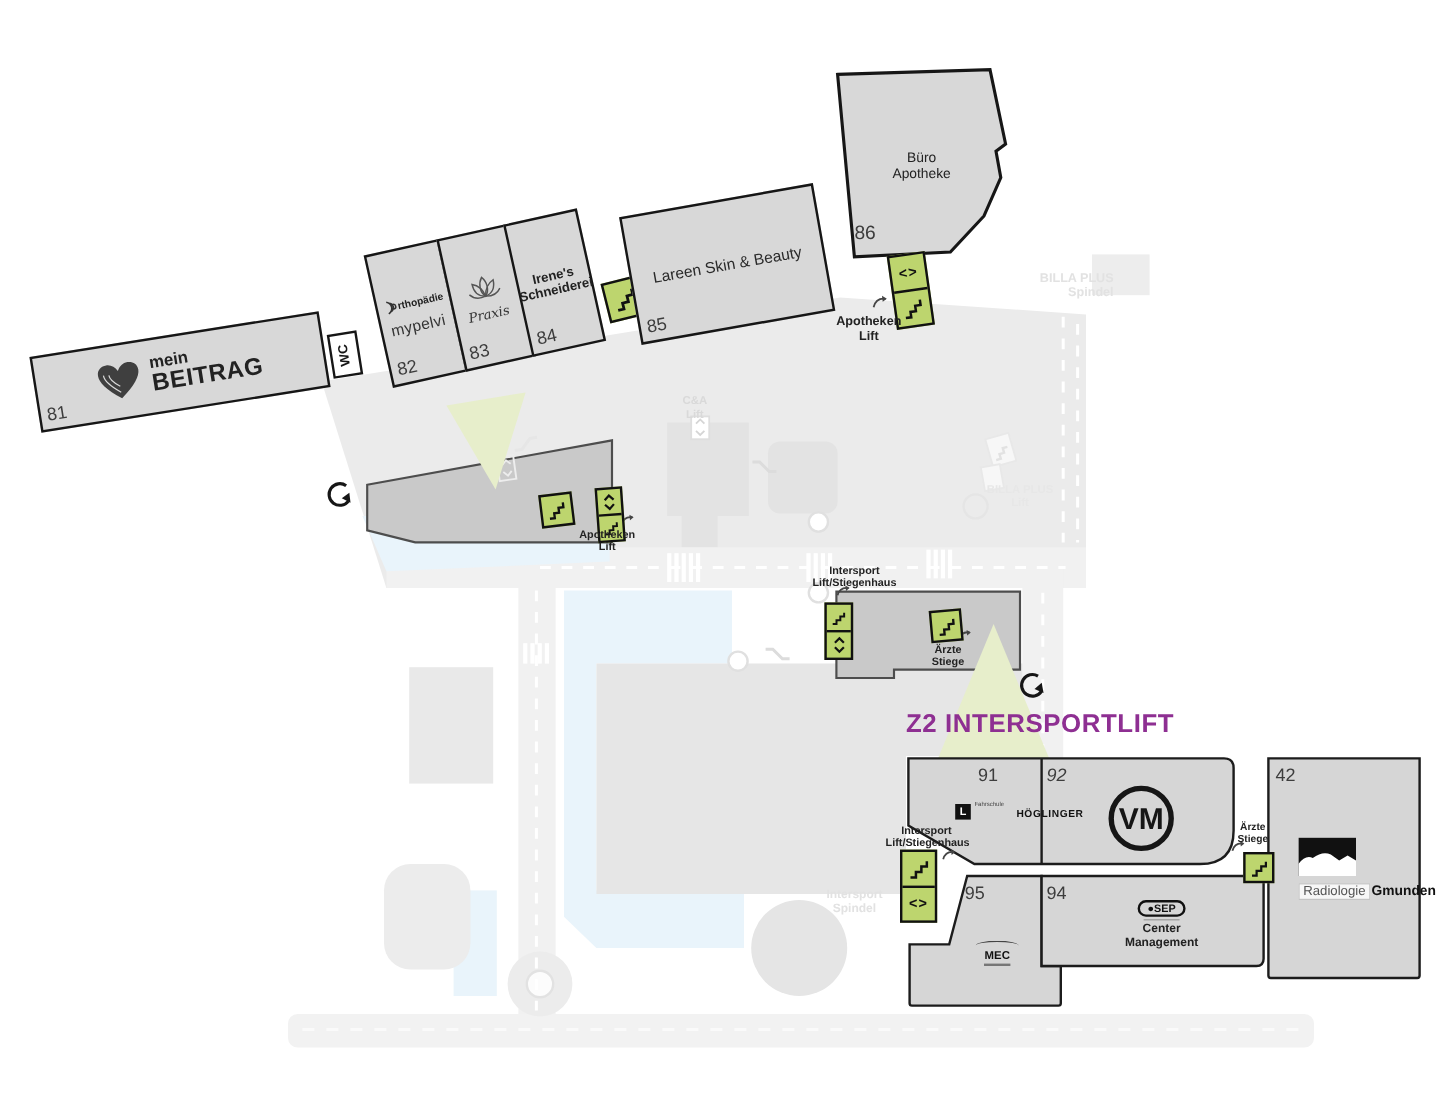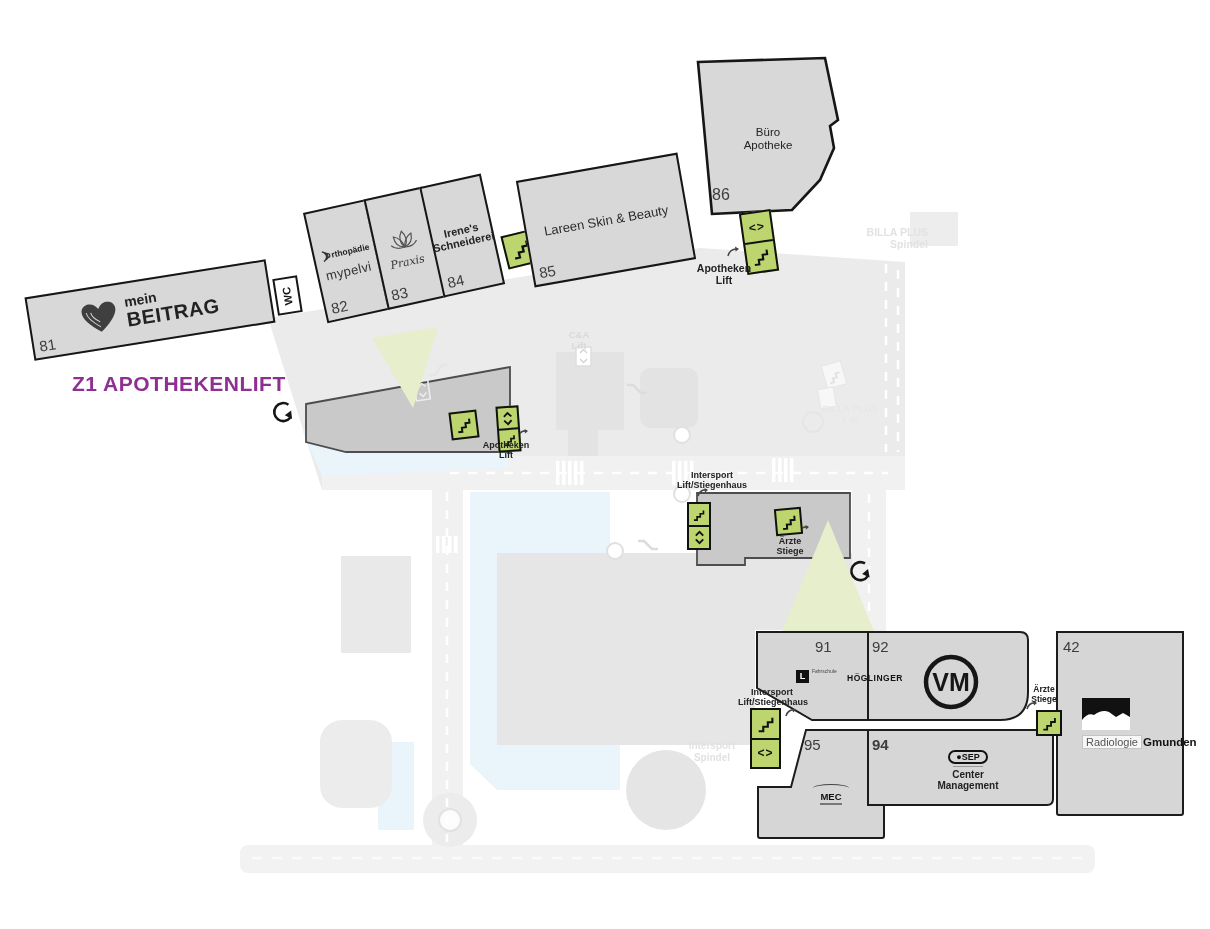--- a/index.html
+++ b/index.html
@@ -223,21 +223,20 @@
 <div class="lbl" style="left:694px;top:262px;width:60px;font-size:10.5px;">
   <div>Apotheken</div>
   <div>Lift</div>
 </div>
 
 <div class="lbl faint" style="left:852px;top:226px;width:76px;font-size:10.5px;text-align:right;">
   <div>BILLA PLUS</div>
   <div>Spindel</div>
 </div>
 
-<div class="title" style="left:72px;top:372px;font-size:21px;color:#8e2f92;">Z1 APOTHEKENLIFT</div>
 
 <div class="gicon rot" style="left:450px;top:411px;width:28px;height:28px;transform:rotate(-7deg);">
   <div class="gcell">
         <svg width="18" height="18" viewBox="0 0 22 22">
           <path d="M3,19 H8 V14 H13 V9 H18 V4" stroke="#111" stroke-width="2.4" fill="none"></path>
         </svg>
       </div>
 </div>
 <div class="gicon rot" style="left:497px;top:406px;width:23px;height:46px;transform:rotate(-4deg);">
   <div class="gcell">
@@ -287,25 +286,26 @@
         <svg width="18" height="18" viewBox="0 0 22 22">
           <path d="M3,19 H8 V14 H13 V9 H18 V4" stroke="#111" stroke-width="2.4" fill="none"></path>
         </svg>
       </div>
 </div>
 <div class="lbl" style="left:766px;top:536px;width:48px;font-size:9px;">
   <div>Ärzte</div>
   <div>Stiege</div>
 </div>
 
+<div class="title" style="left:755px;top:591px;font-size:21.5px;color:#8e2f92;">Z2 INTERSPORTLIFT</div>
 
 <span class="num" style="left:815px;top:638px;">91</span>
-<span class="num" style="left:872px;top:638px;">92</span>
+<span class="num" style="left:872px;top:638px;font-style:italic;">92</span>
 <span class="num" style="left:1063px;top:638px;">42</span>
-<span class="num" style="left:872px;top:736px;font-weight:bold;">94</span>
+<span class="num" style="left:872px;top:736px;">94</span>
 <span class="num" style="left:804px;top:736px;">95</span>
 
 <div style="position:absolute;left:796px;top:669px;display:flex;align-items:center;gap:3px;">
   <div style="width:13px;height:13px;background:#111;color:#fff;font-weight:bold;font-size:9px;display:flex;align-items:center;justify-content:center;">L</div>
   <div class="logo-col" style="align-items:flex-start;">
     <span style="font-size:5px;color:#444;line-height:1;">Fahrschule</span>
     <span style="font-weight:bold;font-size:8.5px;letter-spacing:.5px;color:#111;line-height:1.1;padding-left:35px;">HÖGLINGER</span>
   </div>
 </div>
 

